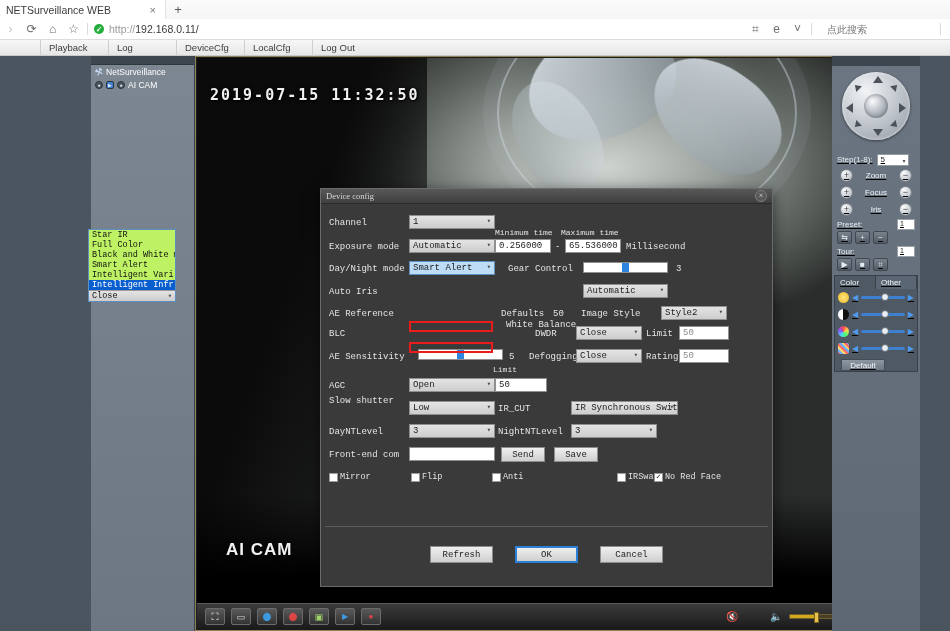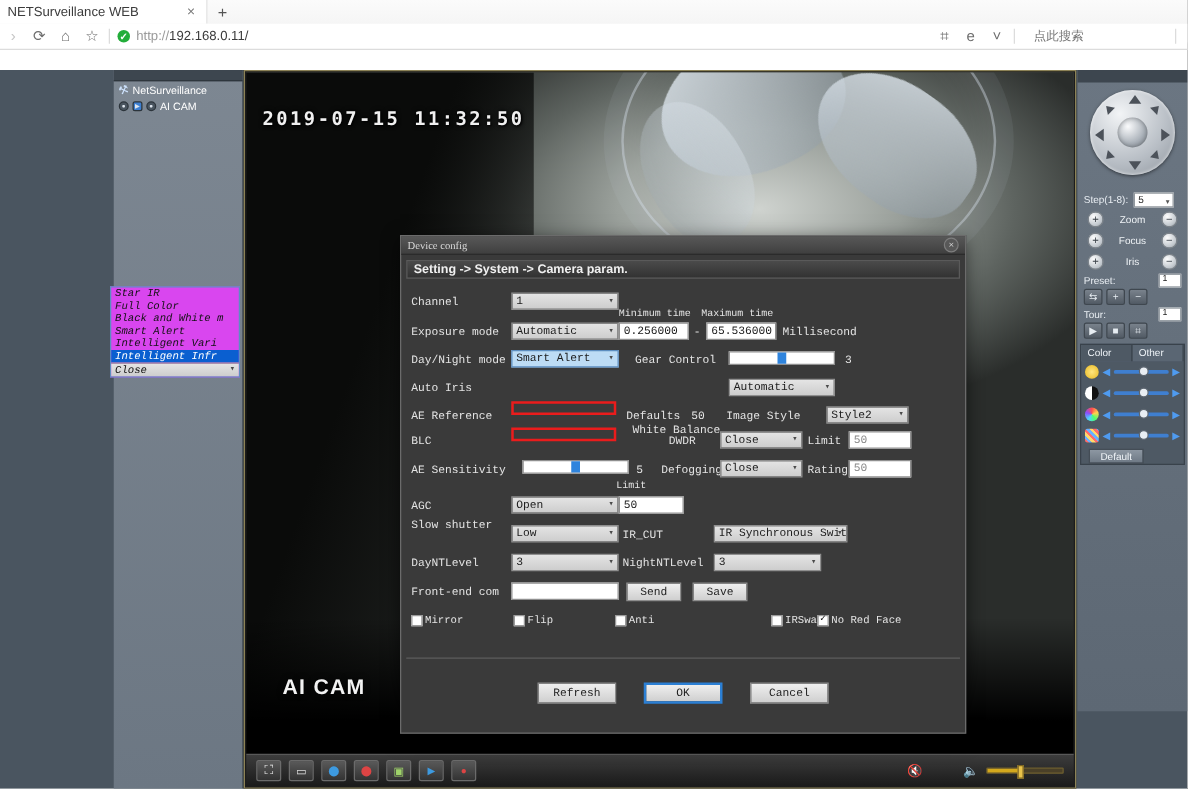--- a/index.html
+++ b/index.html
@@ -174,22 +174,23 @@
     border: 1px solid #6e5f2f; position: relative; border-radius: 1px;
   }
   .vol-fill { position: absolute; left: 0; top: 0; height: 100%; background: #d3a81d; }
   .vol-knob {
     position: absolute; left: 40%; top: -3px; width: 5px; height: 11px;
     background: #e8c24a; border: 1px solid #7a6320;
   }
 
   
   .ptz {
-    position: absolute; left: 862px; top: 0; width: 88px; height: 513px;
+    position: absolute; left: 832px; top: 0; width: 88px; height: 575px;
     background: linear-gradient(#6b7682, #5d6874);
+    text-decoration: underline;
   }
   .ptz-top { height: 10px; background: #3d464f; }
   .dpad-wrap { position: relative; width: 88px; height: 86px; }
   .dpad {
     position: absolute; left: 10px; top: 6px; width: 68px; height: 68px;
     border-radius: 50%;
     background: radial-gradient(circle at 35% 28%, #f2f4f6, #b9bfc6 58%, #8e959d 100%);
     box-shadow: 0 1px 3px rgba(0,0,0,.5), inset 0 0 3px rgba(255,255,255,.8);
   }
   .dpad-center {
@@ -349,24 +350,23 @@
     cursor: pointer; white-space: nowrap;
   }
   .cb {
     width: 9px; height: 9px; background: #ffffff; border: 1px solid #9a9a9a;
     display: flex; align-items: center; justify-content: center;
     font-size: 8px; color: #1b1b1b; line-height: 1;
   }
 
   
   .dd-list {
-    position: absolute; left: 409px; top: 236px; width: 104px;
-    background: #d946ef; border: 1px solid #5d8ec0;
+    position: absolute; left: 409px; top: 236px; width: 88px;
+    background: #bef264; border: 1px solid #5d8ec0;
     z-index: 40;
-    font-style: italic;
   }
   .dd-item {
     height: 10px; line-height: 10px;
     font-family: "Liberation Mono", monospace; font-size: 8.5px;
     color: #111; padding-left: 3px; white-space: nowrap;
     overflow: hidden; cursor: pointer; position: relative;
   }
   .dd-item.selected { background: #0a5fd0; color: #ffffff; }
   .ann-box {
     position: absolute; border: 2px solid #ea1c1c; pointer-events: none; z-index: 50;
@@ -408,20 +408,28 @@
       <span class="nav-ico">˅</span>
       <div class="tb-sep"></div>
       <div class="searchbox">
         <input placeholder="点此搜索" style="">
 
       </div>
       <div class="tb-sep"></div>
     </div>
   </div>
 
+  <div class="webnav">
+    <div class="spacer"></div>
+    <div class="webnav-item">Playback</div>
+    <div class="webnav-item">Log</div>
+    <div class="webnav-item">DeviceCfg</div>
+    <div class="webnav-item">LocalCfg</div>
+    <div class="webnav-item">Log Out</div>
+  </div>
 
   <div class="page">
 
     <div class="sidebar">
       <div class="sidebar-head"></div>
       <div class="tree-row">
         <span class="wrench">⚒</span>
         <span class="tree-label">NetSurveillance</span>
       </div>
       <div class="tree-row">
@@ -571,21 +579,20 @@
         </div>
         <div class="default-btn">Default</div>
       </div>
     </div>
 
     <div class="dlg">
       <div class="dlg-title">
         <span class="t">Device config</span>
         <span class="dlg-close">×</span>
       </div>
-      <div class="dlg-crumb">Setting -&gt; System -&gt; Camera param.</div>
 
       <div class="dlg-body">
 
         <span class="lbl" style="left:8px; top:14px;">Channel</span>
         <div class="sel" style="left:88px; top:11px; width:86px;">
           <span>1</span>
           <span class="caret">▾</span>
         </div>
 
         <span class="lbl sm" style="left:174px; top:24px;">Minimum time</span>

